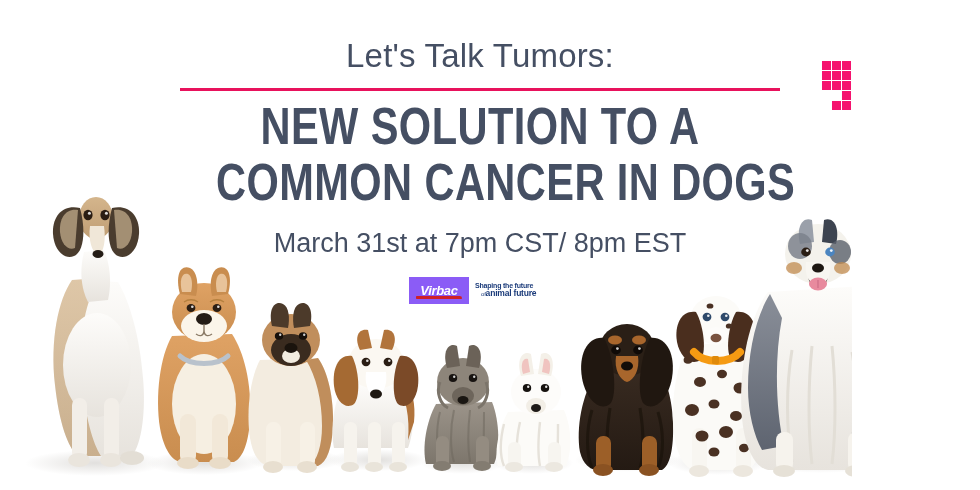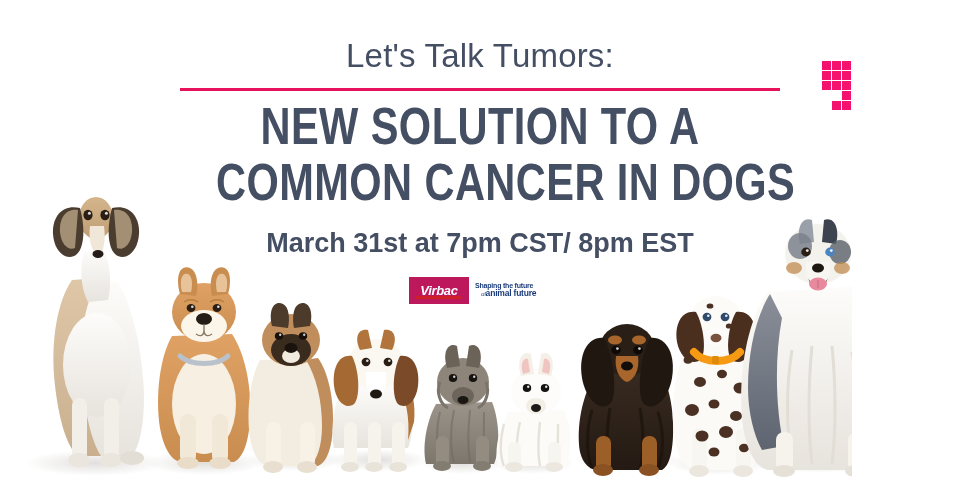--- a/index.html
+++ b/index.html
@@ -64,40 +64,40 @@
     transform-origin: 50% 0;
   }
   #title .tline { display: block; white-space: nowrap; }
   #subtitle {
     position: absolute;
     left: 180px;
     top: 228px;
     width: 600px;
     text-align: center;
     font-size: 27px;
-    font-weight: 700;
+    font-weight: 400;
     color: #454f63;
     white-space: nowrap;
   }
 
   
   #virbac-logo {
     position: absolute;
     left: 409px;
     top: 276px;
     width: 150px;
     height: 28px;
     z-index: 32;
     display: flex;
     align-items: center;
   }
   #virbac-box {
     width: 60px;
     height: 27px;
-    background: #be185d;
+    background: #8b5cf6;
     position: relative;
     display: flex;
     align-items: center;
     justify-content: center;
   }
   #virbac-wordmark {
     color: #ffffff;
     font-size: 13px;
     font-weight: 700;
     font-style: italic;

